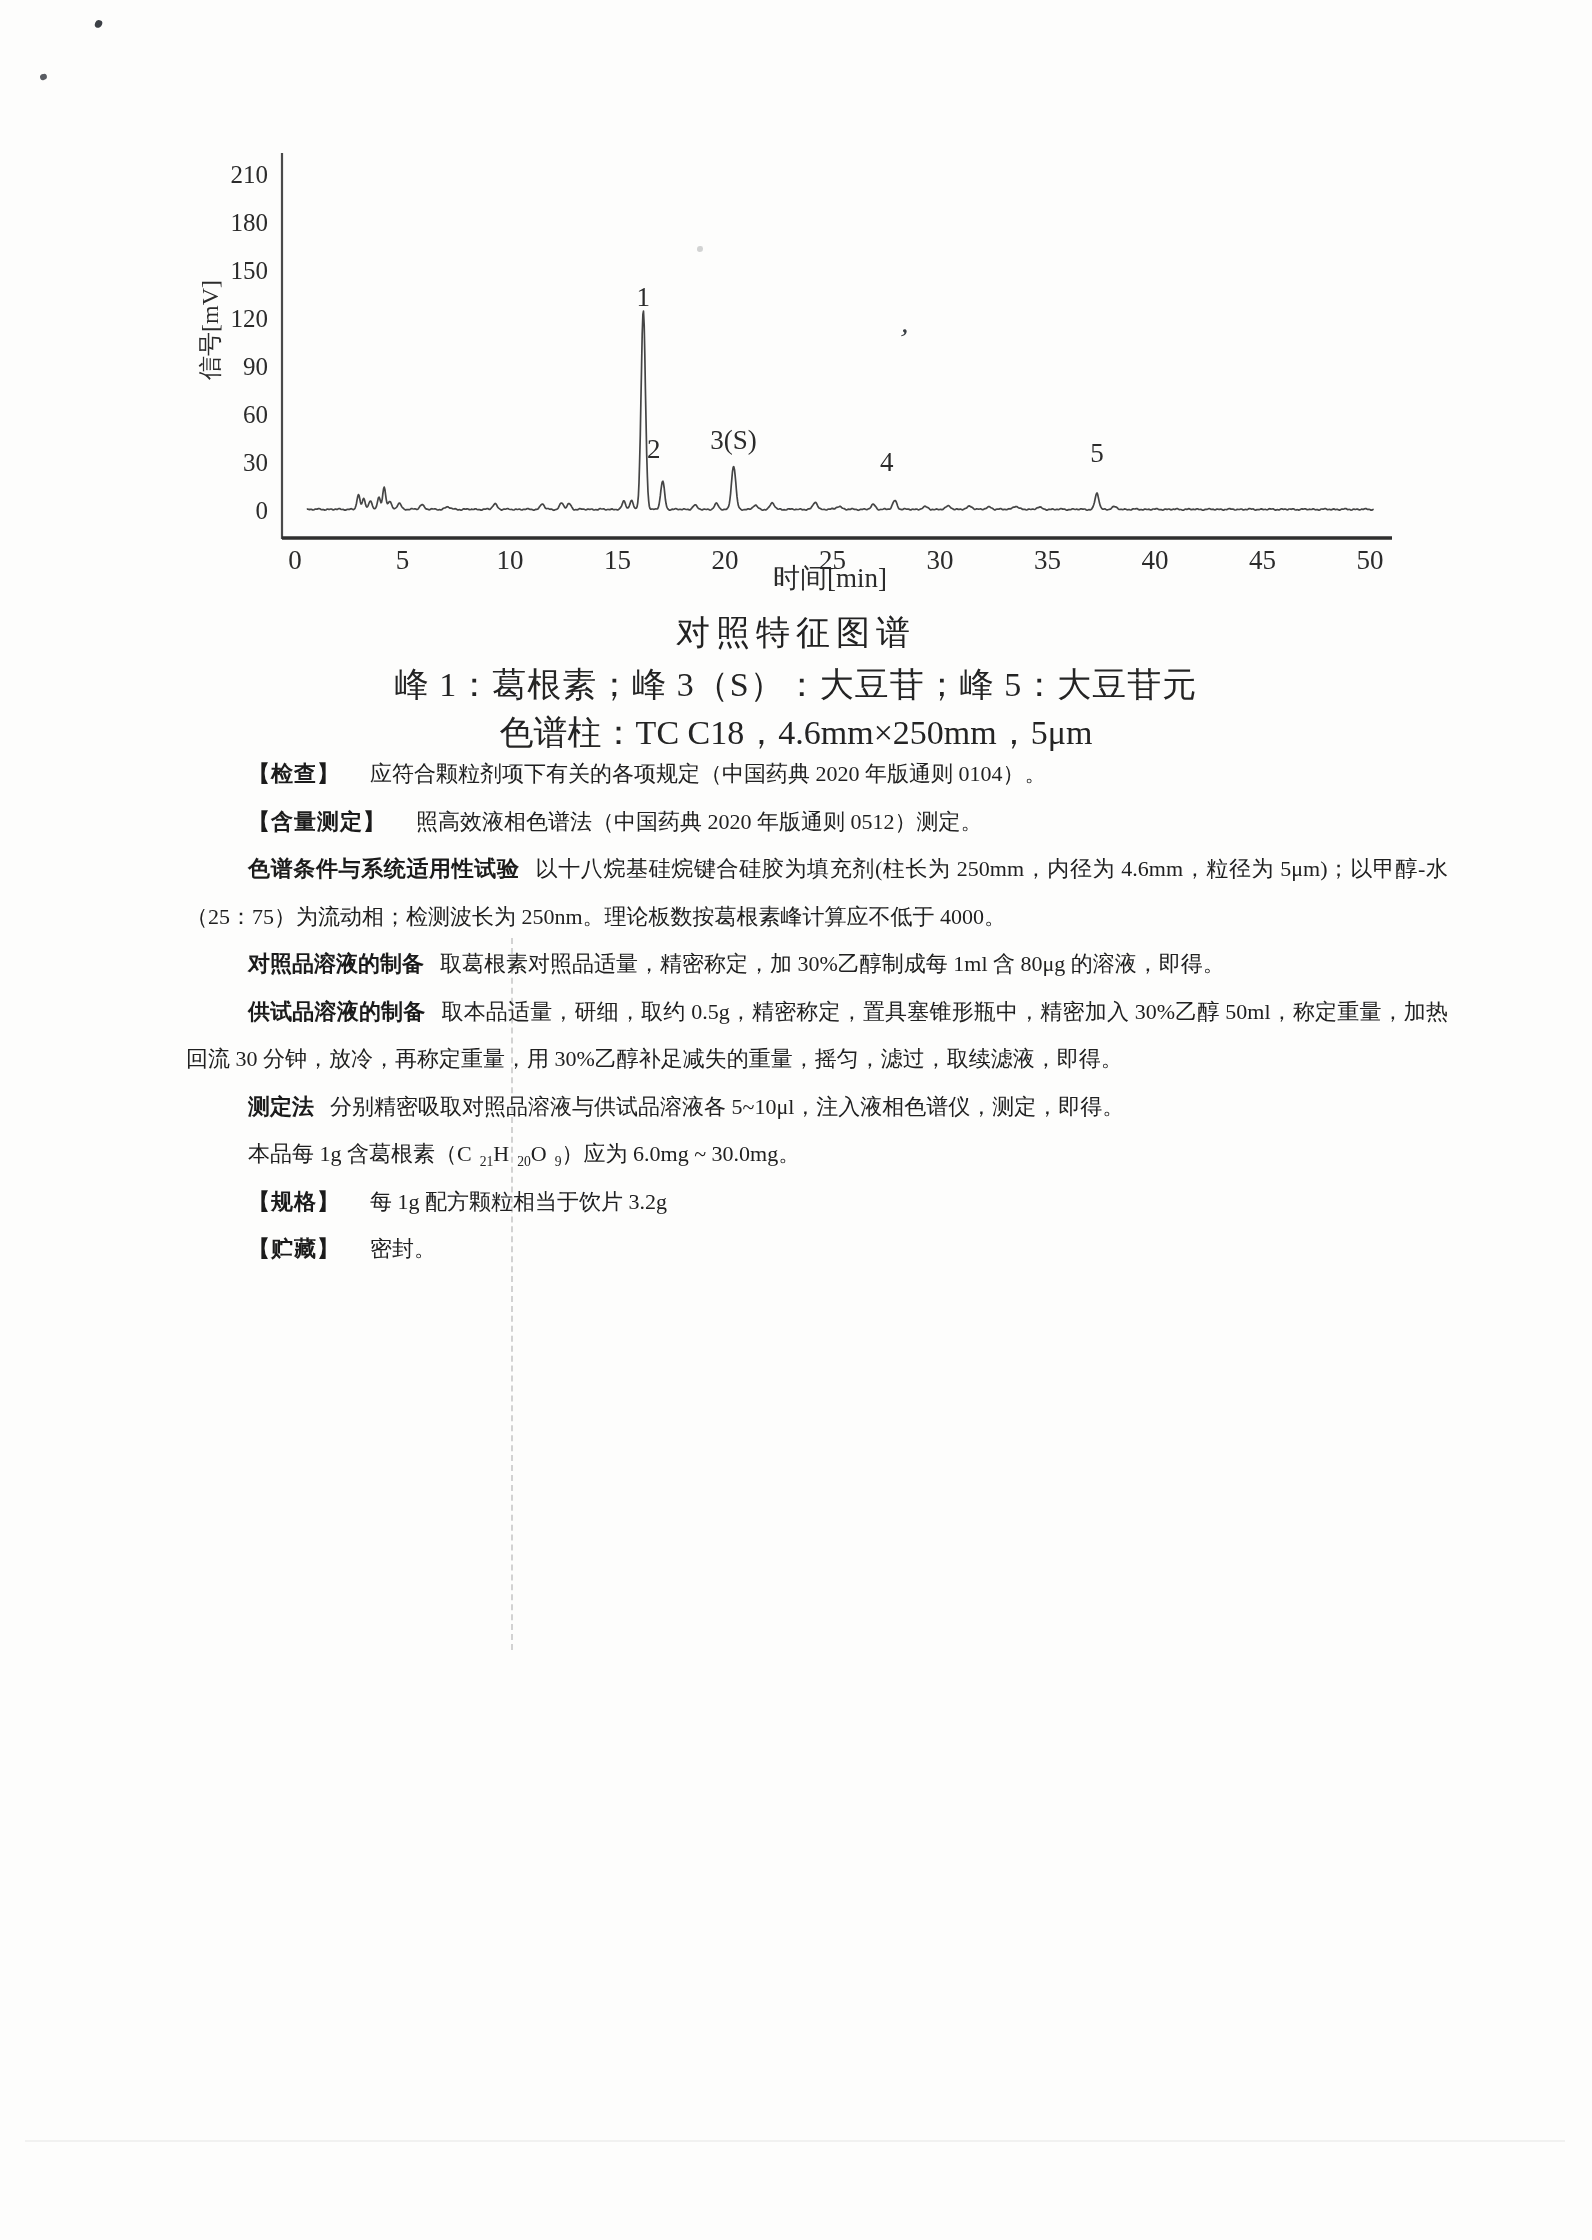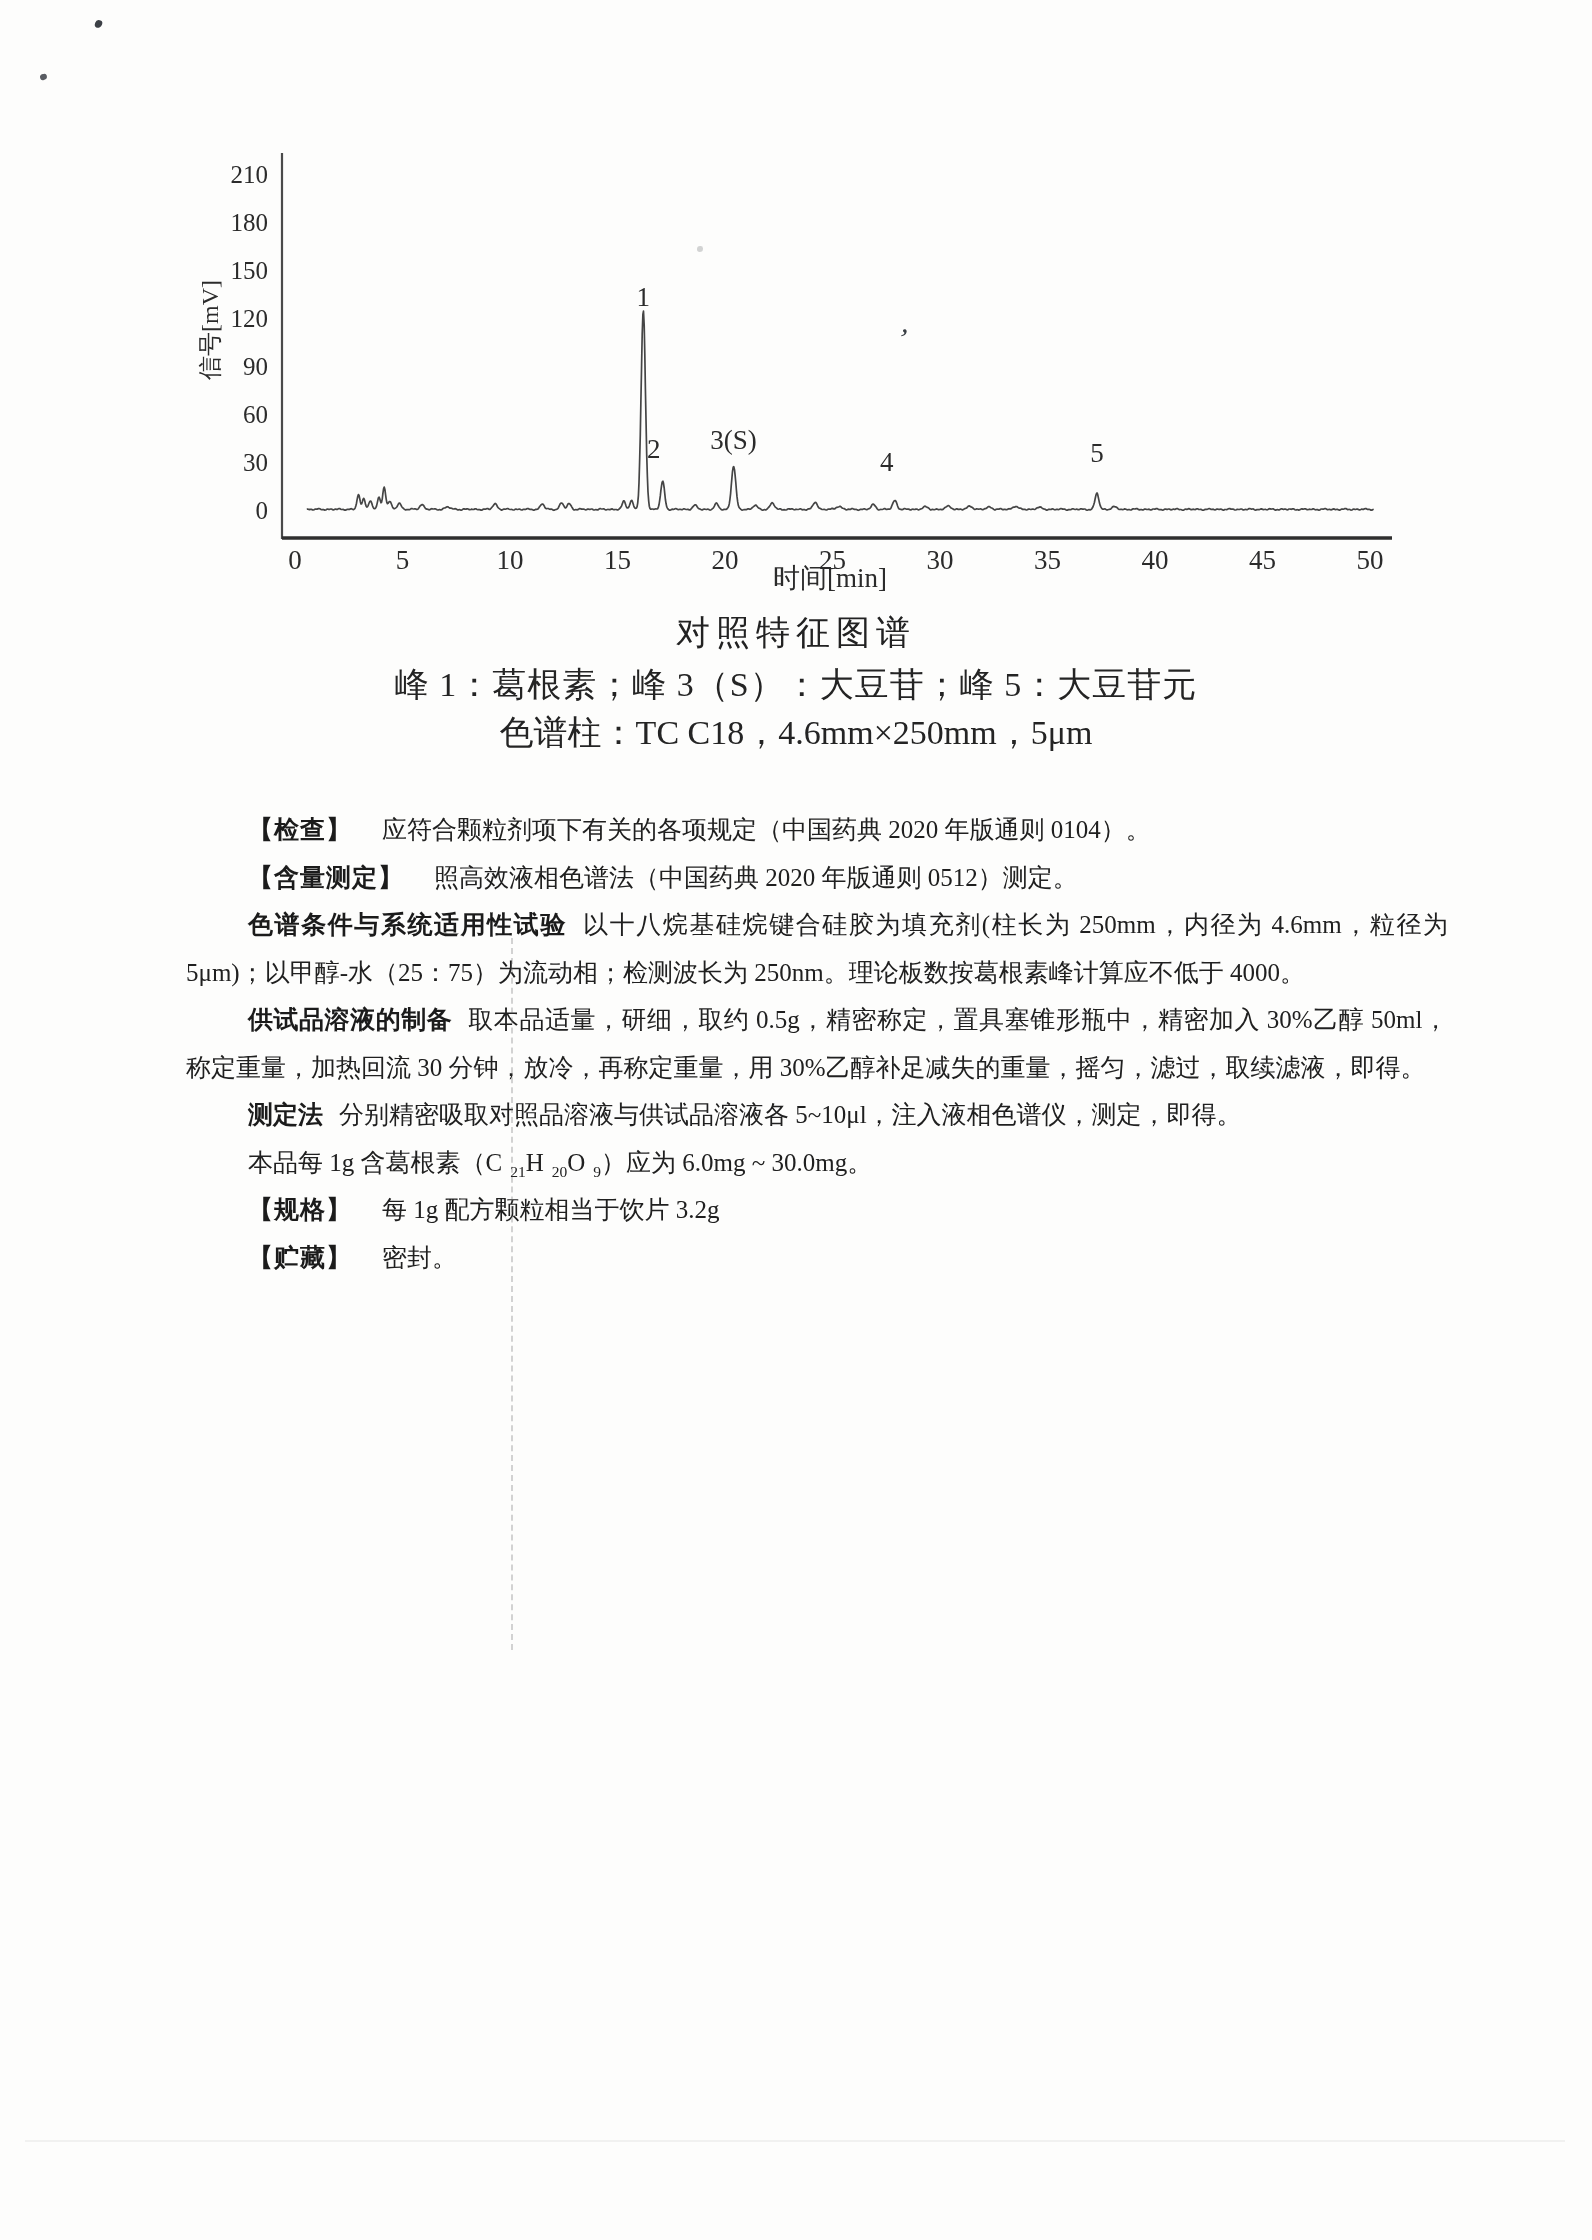--- a/index.html
+++ b/index.html
@@ -39,22 +39,22 @@
     text-align:center;font-size:34px;font-weight:400;letter-spacing:6px;color:#222;
   }
   .caption{
     position:absolute;left:140px;width:1312px;text-align:center;
     font-size:34px;color:#242424;
   }
   .caption-peaks{top:662px;letter-spacing:1px;}
   .caption-column{top:710px;}
   
   .body-text{
-    position:absolute;left:186px;top:806px;width:1262px;
-    font-size:25px;line-height:47.5px;text-align:justify;color:#202020;
+    position:absolute;left:186px;top:750px;width:1262px;
+    font-size:22px;line-height:47.5px;text-align:justify;color:#202020;
   }
   .para{margin:0;text-indent:62px;}
   .phead{font-weight:700;color:#1b1b1b;}
   .phead.bracket{margin-right:30px;letter-spacing:1px;}
   .phead.runin{margin-right:16px;}
   sub.chem{font-size:0.62em;line-height:0;margin-left:8px;}
 </style>
 </head>
 <body>
 
@@ -100,20 +100,21 @@
   <div class="chart-title">对照特征图谱</div>
 
   <div class="caption caption-peaks">峰 1：葛根素；峰 3（S）：大豆苷；峰 5：大豆苷元</div>
 
   <div class="caption caption-column">色谱柱：TC C18，4.6mm×250mm，5μm</div>
 
   <div class="body-text" id="body-text">
       <p class="para"><b class="phead bracket">【检查】</b><span>应符合颗粒剂项下有关的各项规定（中国药典 2020 年版通则 0104）。</span></p>
       <p class="para"><b class="phead bracket">【含量测定】</b><span>照高效液相色谱法（中国药典 2020 年版通则 0512）测定。</span></p>
       <p class="para"><b class="phead runin">色谱条件与系统适用性试验</b><span>以十八烷基硅烷键合硅胶为填充剂(柱长为 250mm，内径为 4.6mm，粒径为 5μm)；以甲醇-水（25：75）为流动相；检测波长为 250nm。理论板数按葛根素峰计算应不低于 4000。</span></p>
+      <p class="para"><b class="phead runin">对照品溶液的制备</b><span>取葛根素对照品适量，精密称定，加 30%乙醇制成每 1ml 含 80μg 的溶液，即得。</span></p>
       <p class="para"><b class="phead runin">供试品溶液的制备</b><span>取本品适量，研细，取约 0.5g，精密称定，置具塞锥形瓶中，精密加入 30%乙醇 50ml，称定重量，加热回流 30 分钟，放冷，再称定重量，用 30%乙醇补足减失的重量，摇匀，滤过，取续滤液，即得。</span></p>
       <p class="para"><b class="phead runin">测定法</b><span>分别精密吸取对照品溶液与供试品溶液各 5~10μl，注入液相色谱仪，测定，即得。</span></p>
       <p class="para"><span>本品每 1g 含葛根素（C</span><sub class="chem">21</sub><span>H</span><sub class="chem">20</sub><span>O</span><sub class="chem">9</sub><span>）应为 6.0mg ~ 30.0mg。</span></p>
       <p class="para"><b class="phead bracket">【规格】</b><span>每 1g 配方颗粒相当于饮片 3.2g</span></p>
       <p class="para"><b class="phead bracket">【贮藏】</b><span>密封。</span></p>
     </div>
 
   <div class="crease-v"></div>
   <div class="crease-h"></div>
 

